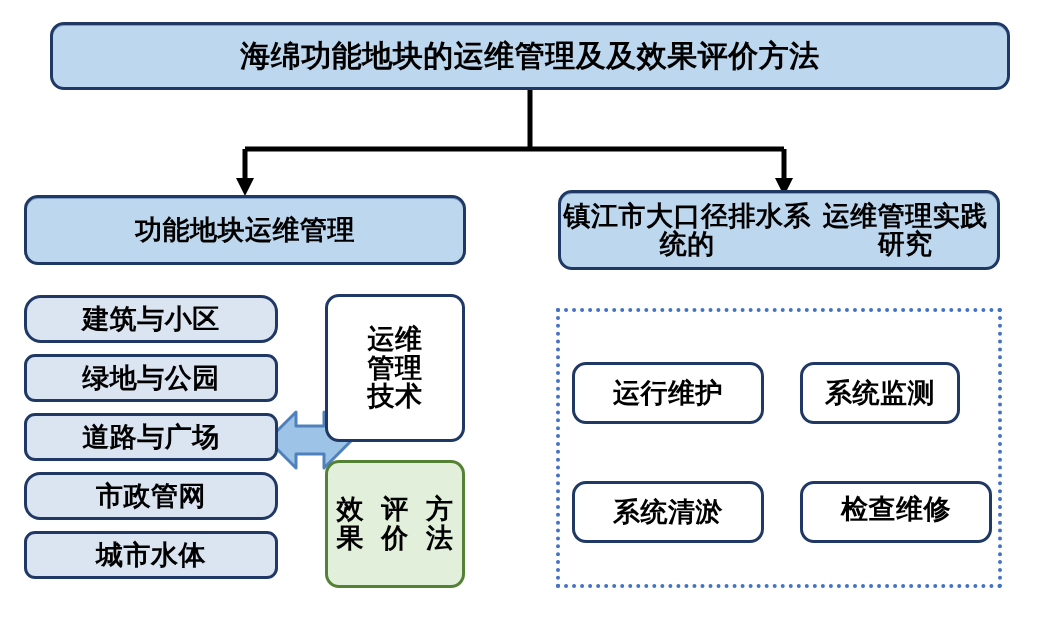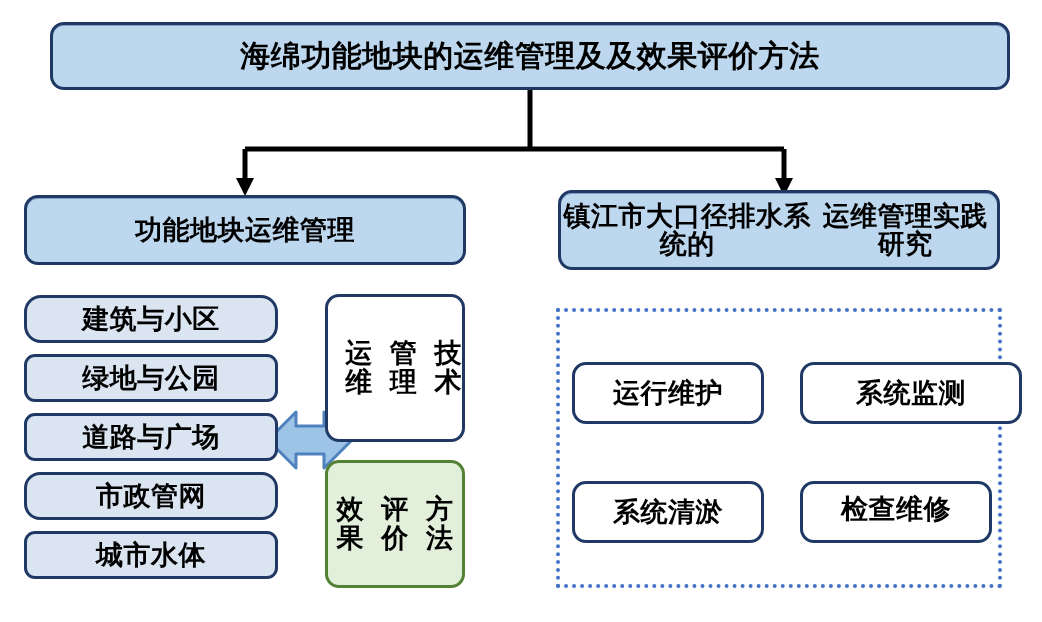--- a/index.html
+++ b/index.html
@@ -132,38 +132,38 @@
   <div class="node chip" style="left:24px; top:413px; width:254px; height:48px;">
     <span>道路与广场</span>
   </div>
   <div class="node chip" style="left:24px; top:472px; width:254px; height:48px;border-radius:16px;">
     <span>市政管网</span>
   </div>
   <div class="node chip" style="left:24px; top:531px; width:254px; height:48px;">
     <span>城市水体</span>
   </div>
 
-  <div class="node boxwhite" style="left:325px; top:294px; width:140px; height:148px; flex-direction:row; line-height:1.06;text-align:right;">
+  <div class="node boxwhite" style="left:325px; top:294px; width:140px; height:148px; flex-direction:column; line-height:1.06;">
     <span class="stack-lines">运维</span>
     <span class="stack-lines">管理</span>
     <span class="stack-lines">技术</span>
   </div>
 
   <div class="node boxgreen" style="left:325px; top:460px; width:140px; height:128px; line-height:1.06;">
     <span class="stack-lines">效果</span>
     <span class="stack-lines">评价</span>
     <span class="stack-lines">方法</span>
   </div>
 
   <div class="dotted-panel" style="left:556px; top:308px; width:446px; height:280px;"></div>
 
   <div class="node boxwhite" style="left:572px; top:362px; width:192px; height:62px;">
     <span>运行维护</span>
   </div>
-  <div class="node boxwhite" style="left:800px; top:362px; width:222px; height:62px;">
+  <div class="node boxwhite" style="left:800px; top:362px; width:160px; height:62px;">
     <span>系统监测</span>
   </div>
   <div class="node boxwhite" style="left:572px; top:481px; width:192px; height:62px;">
     <span>系统清淤</span>
   </div>
   <div class="node boxwhite" style="left:800px; top:481px; width:192px; height:62px;font-family:Liberation Mono, monospace;">
     <span>检查维修</span>
   </div>
 
 </div>

